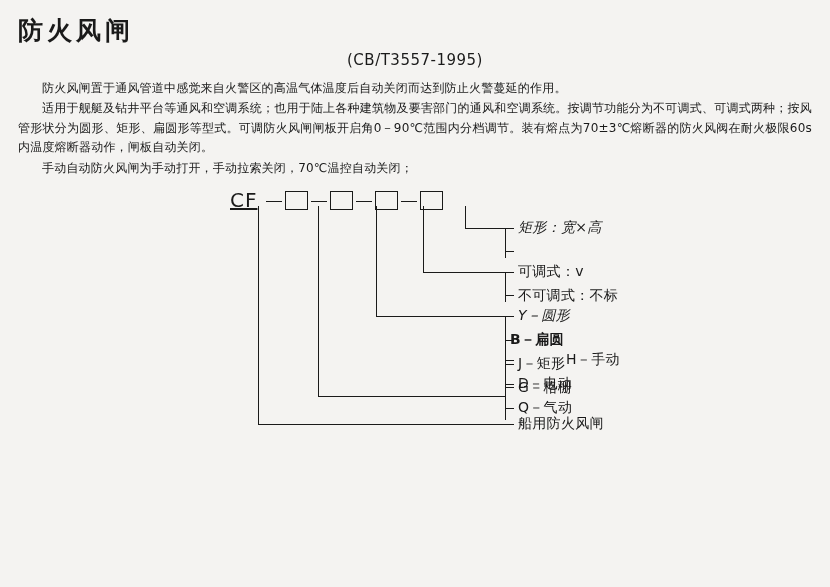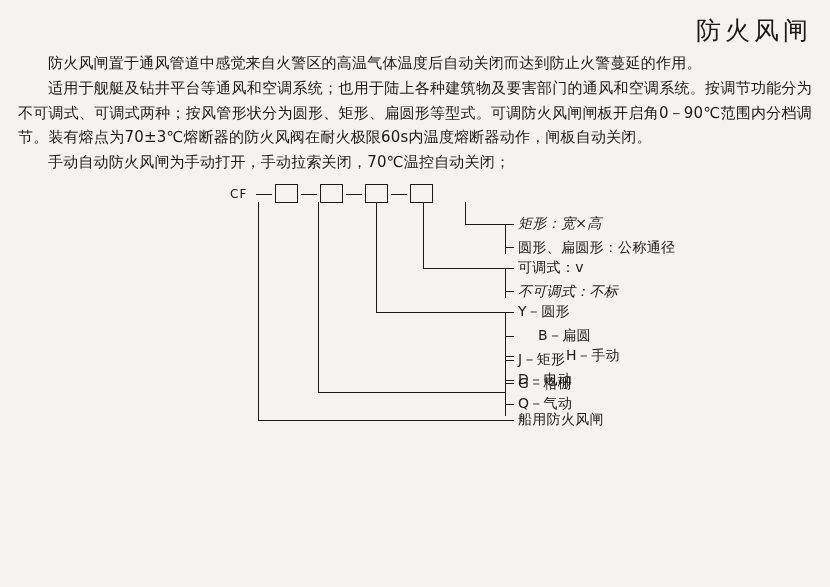--- a/index.html
+++ b/index.html
@@ -16,36 +16,36 @@
     overflow: hidden;
   }
   .page {
     position: relative;
     width: 830px;
     height: 587px;
     box-sizing: border-box;
     padding: 8px 18px 0 18px;
   }
   .title {
-    text-align: right;
+    text-align: left;
     font-size: 25px;
-    font-weight: normal;
+    font-weight: bold;
     letter-spacing: 4px;
     margin-top: 6px;
     margin-bottom: 4px;
     font-family: "DejaVu Sans", "Liberation Sans", sans-serif;
   }
   .subtitle {
     text-align: center;
     font-size: 15px;
     margin-bottom: 10px;
     letter-spacing: 0.5px;
   }
   .body-text {
-    font-size: 15px;
+    font-size: 12px;
     line-height: 1.62;
     text-align: justify;
     letter-spacing: 0.2px;
   }
   .body-text p {
     margin: 0 0 1px 0;
     text-indent: 2em;
   }
   
   .diagram {
@@ -56,23 +56,24 @@
   }
   .code-row {
     position: absolute;
     top: 0;
     left: 212px;
     display: flex;
     align-items: center;
     font-size: 15px;
   }
   .code-cf {
-    font-size: 12px;
+    font-size: 20px;
     letter-spacing: 1px;
     margin-right: 6px;
+    text-decoration: underline;
   }
   .dash {
     width: 16px;
     height: 1px;
     background: #1a1a1a;
     margin: 0 3px;
     position: relative;
     top: 1px;
   }
   .box {
@@ -103,20 +104,21 @@
     height: 1px;
     background: #1a1a1a;
   }
 </style>
 </head>
 <body>
 
 <div class="page">
 
   <div class="title">防火风闸</div>
+  <div class="subtitle">(CB/T3557-1995)</div>
 
   <div class="body-text">
     <p>防火风闸置于通风管道中感觉来自火警区的高温气体温度后自动关闭而达到防止火警蔓延的作用。</p>
     <p>适用于舰艇及钻井平台等通风和空调系统；也用于陆上各种建筑物及要害部门的通风和空调系统。按调节功能分为不可调式、可调式两种；按风管形状分为圆形、矩形、扁圆形等型式。可调防火风闸闸板开启角0－90℃范围内分档调节。装有熔点为70±3℃熔断器的防火风阀在耐火极限60s内温度熔断器动作，闸板自动关闭。</p>
     <p>手动自动防火风闸为手动打开，手动拉索关闭，70℃温控自动关闭；</p>
   </div>
 
   <div class="diagram">
 
     <div class="code-row">
@@ -130,39 +132,38 @@
       <span class="dash"></span>
       <span class="box"></span>
     </div>
 
     <div class="vline" style="left:447px; top:18px; height:22px;"></div>
     <div class="hline" style="left:447px; top:40px; width:40px;"></div>
     <div class="vline" style="left:487px; top:40px; height:30px;"></div>
     <div class="tick" style="left:487px; top:40px;"></div>
     <div class="tick" style="left:487px; top:63px;"></div>
     <div class="legend" style="left:500px; top:31px;font-style:italic;">矩形：宽×高</div>
-    <div class="legend" style="left:500px; top:55px;">圆形、扁圆形：公称通径</div>
 
     <div class="vline" style="left:405px; top:18px; height:66px;"></div>
     <div class="hline" style="left:405px; top:84px; width:82px;"></div>
     <div class="vline" style="left:487px; top:84px; height:30px;"></div>
     <div class="tick" style="left:487px; top:84px;"></div>
     <div class="tick" style="left:487px; top:107px;"></div>
     <div class="legend" style="left:500px; top:75px;text-align:center;">可调式：v</div>
-    <div class="legend" style="left:500px; top:99px;font-style:italic;">不可调式：不标</div>
+    <div class="legend" style="left:500px; top:99px;">不可调式：不标</div>
 
     <div class="vline" style="left:358px; top:18px; height:110px;"></div>
     <div class="hline" style="left:358px; top:128px; width:129px;"></div>
     <div class="vline" style="left:487px; top:128px; height:72px;"></div>
     <div class="tick" style="left:487px; top:128px;"></div>
     <div class="tick" style="left:487px; top:152px;"></div>
     <div class="tick" style="left:487px; top:176px;"></div>
     <div class="tick" style="left:487px; top:199px;"></div>
-    <div class="legend" style="left:500px; top:119px;">Y－圆形</div>
-    <div class="legend" style="left:520px; top:143px;">B－扁圆</div>
+    <div class="legend" style="left:500px; top:119px;font-style:italic;">Y－圆形</div>
+    <div class="legend" style="left:492px; top:143px;font-weight:bold;">B－扁圆</div>
     <div class="legend" style="left:500px; top:167px;">J－矩形</div>
     <div class="legend" style="left:500px; top:191px;">G－格栅</div>
 
     <div class="vline" style="left:300px; top:18px; height:190px;"></div>
     <div class="hline" style="left:300px; top:208px; width:187px;"></div>
     <div class="vline" style="left:487px; top:172px; height:60px;"></div>
     <div class="tick" style="left:487px; top:172px;"></div>
     <div class="tick" style="left:487px; top:196px;"></div>
     <div class="tick" style="left:487px; top:220px;"></div>
     <div class="legend" style="left:500px; top:163px;margin-left:48px;">H－手动</div>

